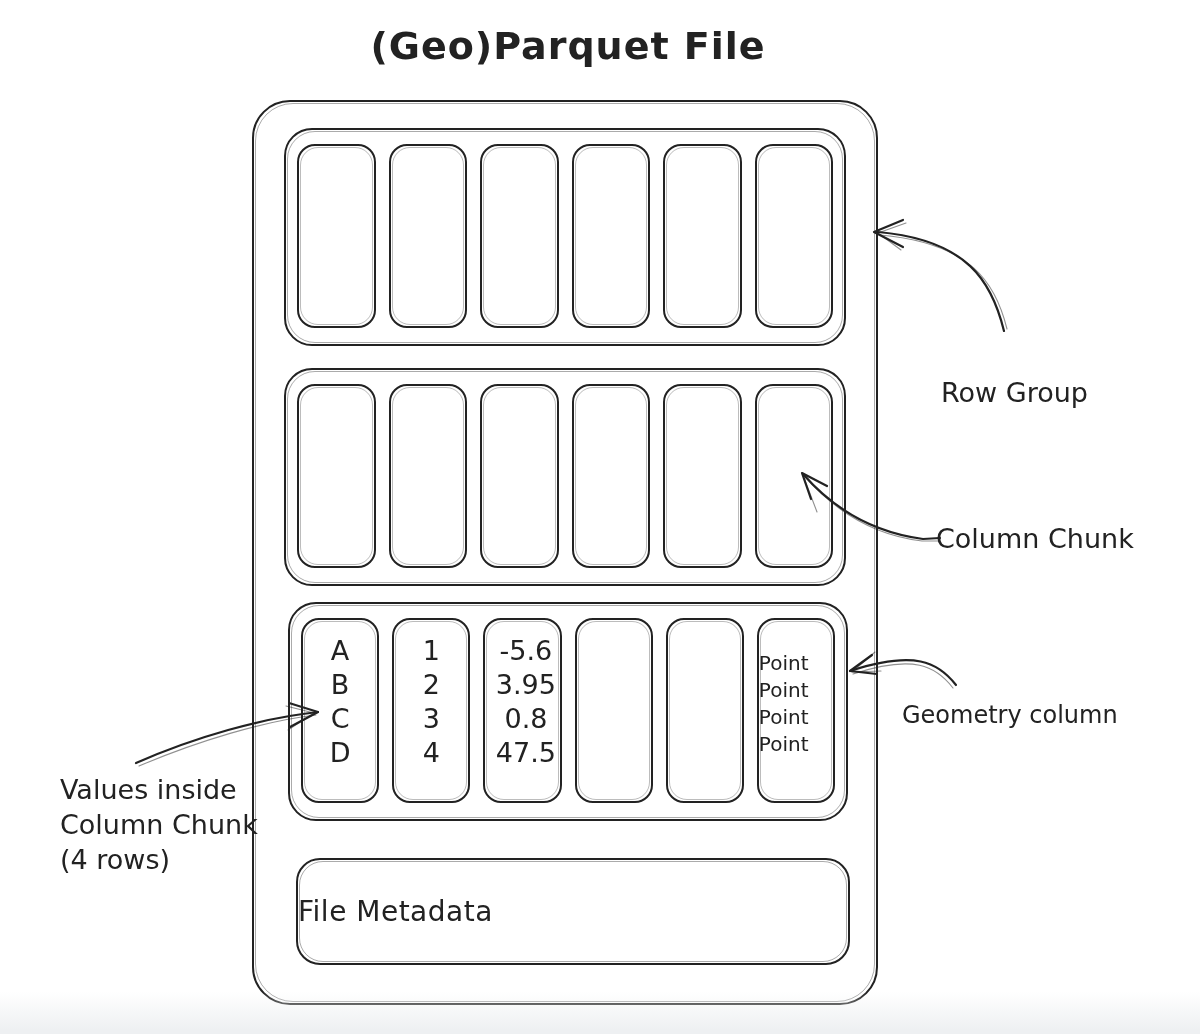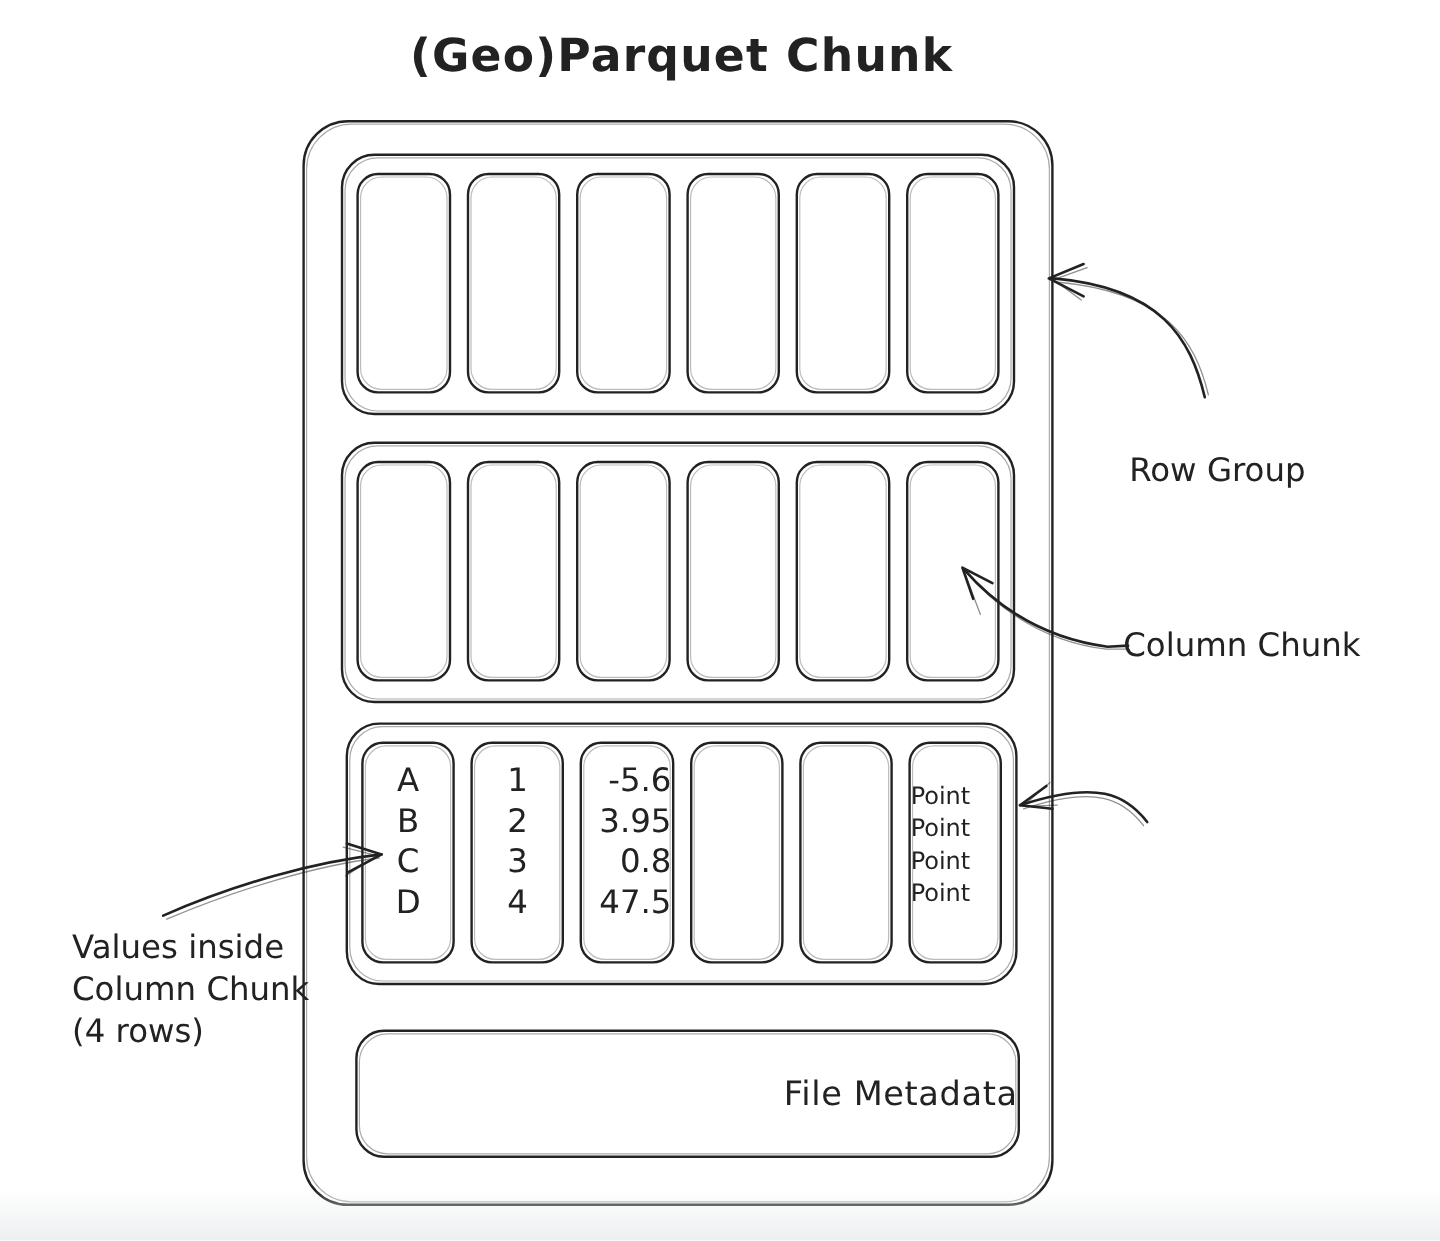--- a/index.html
+++ b/index.html
@@ -71,36 +71,36 @@
   .vals{
     display:flex;
     flex-direction:column;
     align-items:center;
     padding-top:14px;
     font-size:27px;
     line-height:34px;
     white-space:nowrap;
   }
   .vals.left{
-    align-items:flex-end;
+    align-items:center;
     padding-left:7px;
   }
   .vals.points{
     align-items:flex-start;
     padding-left:0;
     padding-top:30px;
     font-size:20px;
     line-height:27px;
   }
   .meta{
     left:42px;top:756px;width:554px;height:107px;
     border-radius:24px;
     display:flex;
     align-items:center;
-    justify-content:flex-end;
+    justify-content:flex-start;
     font-size:28px;
     letter-spacing:.5px;
   }
   .note{
     position:absolute;
     white-space:nowrap;
     font-size:27px;
   }
   .note-row-group{left:941px;top:337px;margin-top:40px;}
   .note-column-chunk{left:936px;top:523px;}
@@ -127,21 +127,21 @@
     left:0;right:0;bottom:0;height:42px;
     background:linear-gradient(180deg, rgba(238,240,242,0) 0%, #eef0f2 90%);
     pointer-events:none;
   }
 </style>
 </head>
 <body>
 
 <div class="canvas">
 
-  <h1 class="title">(Geo)Parquet Chunk</h1>
+  <h1 class="title">(Geo)Parquet File</h1>
 
   <div class="sketch file">
 
     <div class="sketch rg rg1">
       <div class="col"></div>
       <div class="col"></div>
       <div class="col"></div>
       <div class="col"></div>
       <div class="col"></div>
       <div class="col"></div>
@@ -194,20 +194,21 @@
     </div>
 
     <div class="sketch meta">
       <span>File Metadata</span>
     </div>
 
   </div>
 
   <div class="note note-row-group">Row Group</div>
   <div class="note note-column-chunk">Column Chunk</div>
+  <div class="note note-geometry">Geometry column</div>
   <div class="note note-values">
     <div>Values inside</div>
     <div>Column Chunk</div>
     <div>(4 rows)</div>
   </div>
 
   <svg class="arrows" viewBox="0 0 1200 1034">
     <g>
       <path d="M 1004 331 C 992 282, 968 240, 878 232"></path>
       <path class="ghost" d="M 1007 329 C 996 284, 972 243, 880 235"></path>

